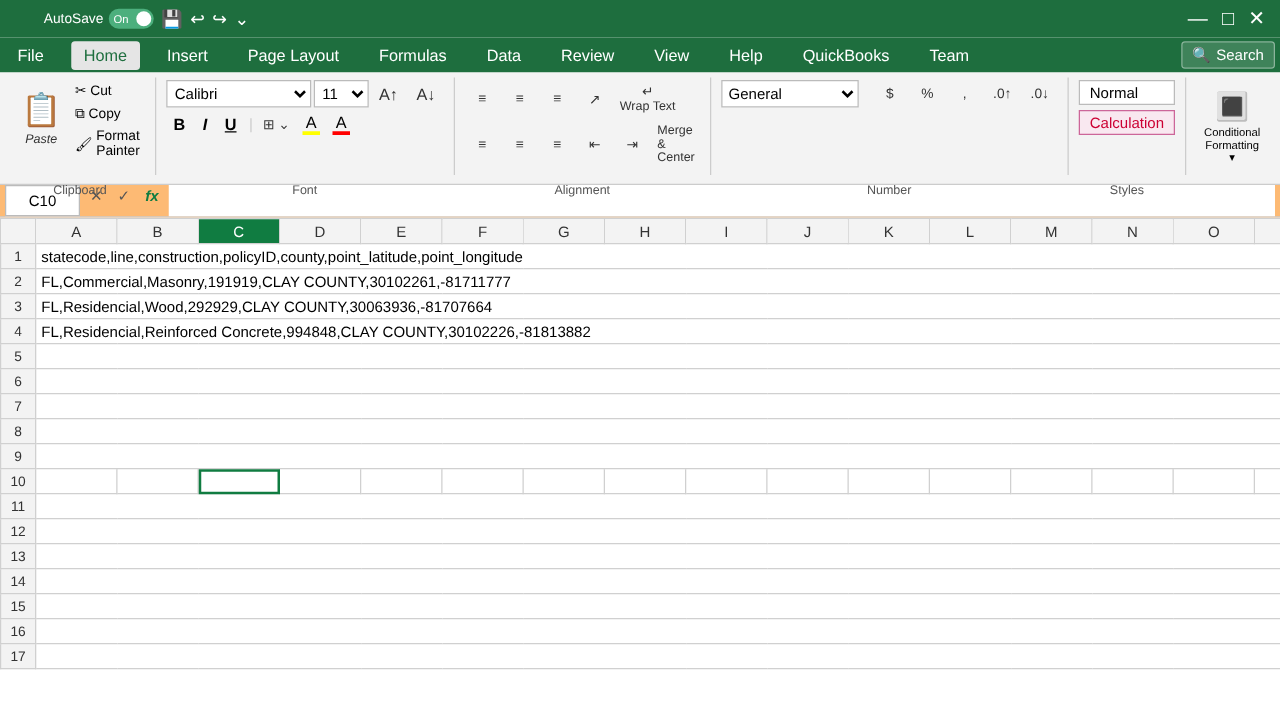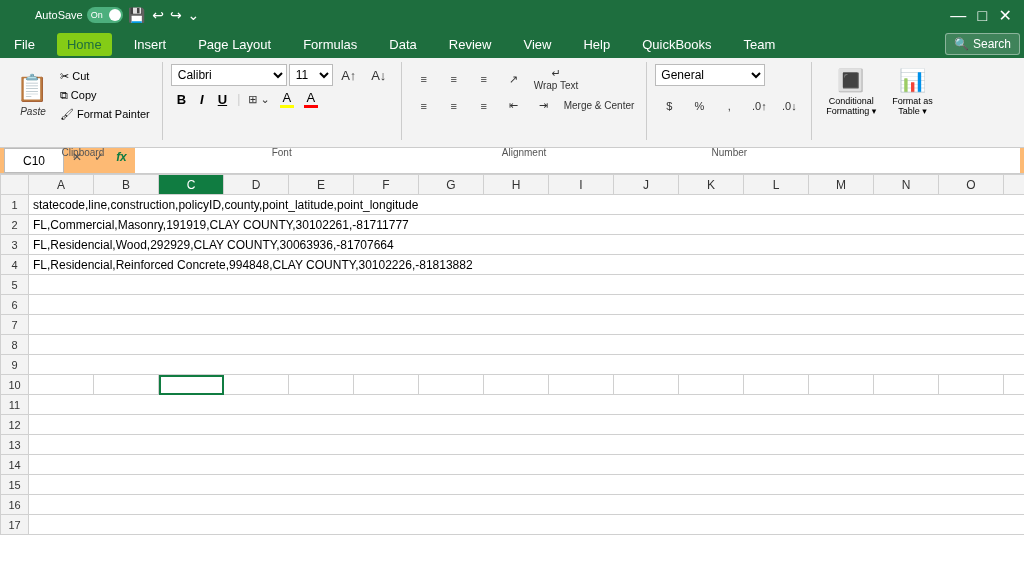--- a/index.html
+++ b/index.html
@@ -37,21 +37,21 @@
       padding: 0 4px;
       gap: 12px;
     }
     .menu-item {
       padding: 4px 10px;
       cursor: pointer;
       border-radius: 3px;
       font-size: 13px;
       white-space: nowrap;
     }
-    .menu-item.active { background: #84cc16; color: #1e6e3e; font-weight: 500; }
+    .menu-item.active { background: #e5e5e5; color: #1e6e3e; font-weight: 500; }
     #menu-right { margin-left: auto; display: flex; align-items: center; gap: 8px; }
     #search-box {
       background: rgba(255,255,255,0.15);
       border: 1px solid rgba(255,255,255,0.4);
       border-radius: 3px;
       padding: 3px 8px;
       color: white;
       display: flex; align-items: center; gap: 4px;
       font-size: 12px; cursor: pointer;
     }
@@ -348,35 +348,42 @@
           <div class="ribbon-btn">⇥</div>
           <div class="ribbon-btn">
             <span style="font-size:10px">Merge &amp; Center</span>
           </div>
         </div>
       </div>
       <span class="ribbon-group-label">Alignment</span>
     </div>
 
     <div class="ribbon-group">
-      <div style="display:flex;flex-direction:column;gap:11px">
+      <div style="display:flex;gap:11px">
         <select class="number-select">
           <option>General</option>
         </select>
         <div class="ribbon-row" style="gap:2px">
           <div class="ribbon-btn">$</div>
           <div class="ribbon-btn">%</div>
           <div class="ribbon-btn">,</div>
           <div class="ribbon-btn">.0↑</div>
           <div class="ribbon-btn">.0↓</div>
         </div>
       </div>
       <span class="ribbon-group-label">Number</span>
     </div>
 
+    <div class="ribbon-group">
+      <div class="styles-section">
+        <div class="style-normal">Normal</div>
+        <div class="style-calc">Calculation</div>
+      </div>
+      <span class="ribbon-group-label">Styles</span>
+    </div>
 
     <div class="ribbon-group">
       <div class="big-btn-group">
         <div class="big-btn">
           <div class="icon">🔳</div>
           <div style="font-size:9px;text-align:center">Conditional<br>Formatting ▾</div>
         </div>
         <div class="big-btn">
           <div class="icon">📊</div>
           <div style="font-size:9px;text-align:center">Format as<br>Table ▾</div>

